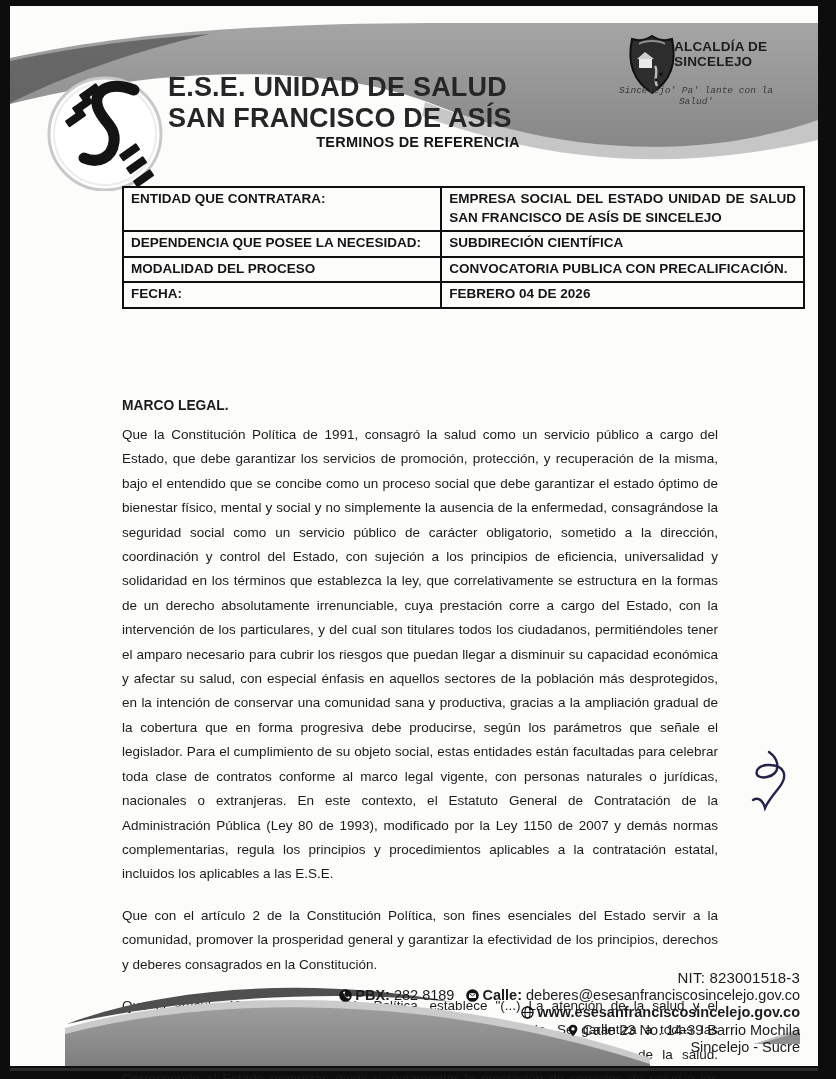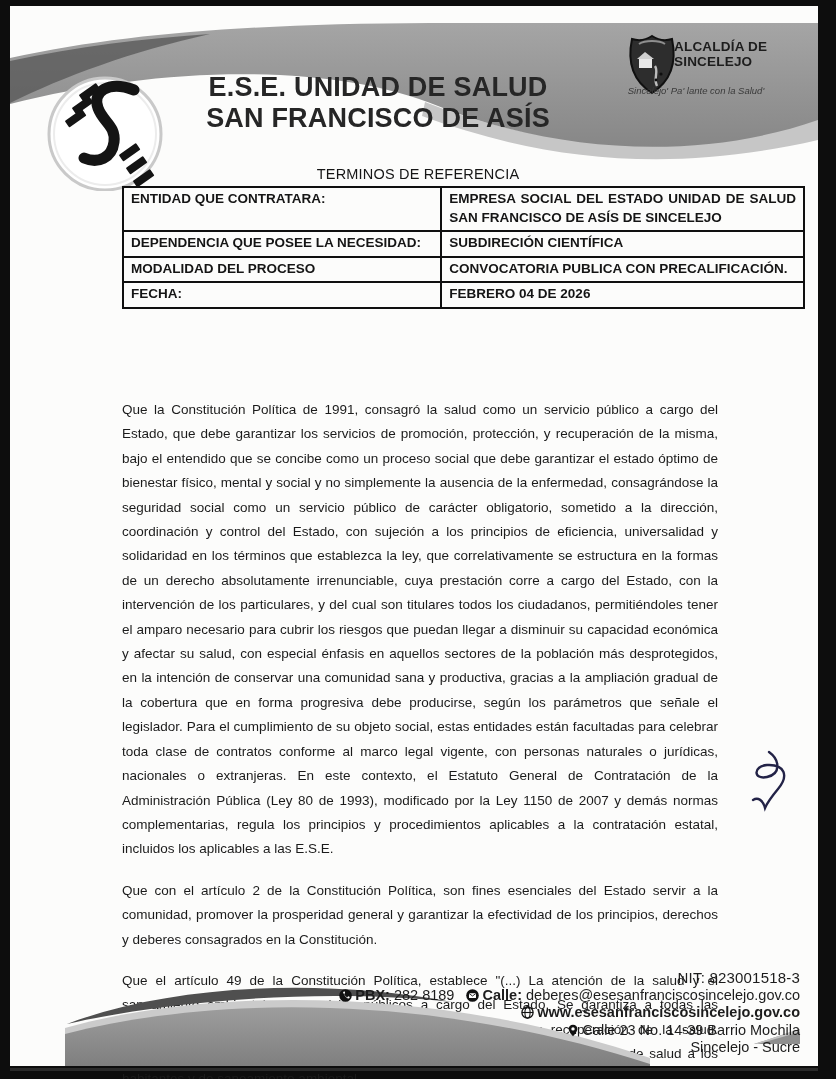--- a/index.html
+++ b/index.html
@@ -4,28 +4,28 @@
 <style>
   html,body{margin:0;padding:0;background:#141414;}
   .frame{position:relative;width:836px;height:1079px;background:#0d0d0d;overflow:hidden;
          font-family:"Liberation Sans",sans-serif;}
   .page{position:absolute;left:10px;top:6px;width:808px;height:1060px;background:#fcfcfb;}
   .page::after{content:"";position:absolute;left:0;right:0;bottom:-5px;height:3px;background:#2a2a2a;}
 
   
   .header-art{position:absolute;left:0;top:0;width:808px;height:185px;}
   .org-name{position:absolute;left:158px;top:66px;width:420px;color:#262626;
-            font-weight:bold;font-size:27px;line-height:31px;letter-spacing:.2px;text-align:center;}
+            font-weight:bold;font-size:27px;line-height:31px;letter-spacing:.2px;}
   .alcaldia{position:absolute;left:664px;top:34px;width:130px;color:#1d1d1d;
             font-weight:bold;font-size:13.5px;line-height:14.5px;letter-spacing:.2px;}
   .slogan{position:absolute;left:596px;top:79px;width:180px;text-align:center;
-          font-style:italic;font-size:9.5px;color:#3a3a3a;}
+          font-style:italic;font-size:9.5px;color:#3a3a3a;font-family:Liberation Mono, monospace;}
 
-  .doc-title{position:absolute;left:110px;top:160px;width:596px;text-align:center;
-             font-weight:normal;font-size:14.5px;color:#161616;letter-spacing:.2px;}
+  .doc-title{position:absolute;left:110px;top:128px;width:596px;text-align:center;
+             font-weight:bold;font-size:14.5px;color:#161616;letter-spacing:.2px;}
 
   
   .ref-table{position:absolute;left:112px;top:180px;width:683px;border-collapse:collapse;}
   .ref-table td{border:2px solid #0f0f0f;font-weight:bold;font-size:13.5px;line-height:18.5px;
                 color:#151515;padding:2px 7px 3px 7px;vertical-align:top;text-align:justify;}
   .ref-table td.c1{width:264px;}
   .ref-table td.c2{width:303px;}
 
   
   .legal{position:absolute;left:112px;top:392px;width:596px;color:#1b1b1b;}
@@ -121,20 +121,21 @@
         <td class="c2">CONVOCATORIA PUBLICA CON PRECALIFICACIÓN.</td>
       </tr>
       <tr>
         <td class="c1">FECHA:</td>
         <td class="c2">FEBRERO 04 DE 2026</td>
       </tr>
     </tbody>
       </table>
 
     <div class="legal">
+      <div class="legal-heading">MARCO LEGAL.</div>
       <p>Que la Constitución Política de 1991, consagró la salud como un servicio público a cargo del Estado, que debe garantizar los servicios de promoción, protección, y recuperación de la misma, bajo el entendido que se concibe como un proceso social que debe garantizar el estado óptimo de bienestar físico, mental y social y no simplemente la ausencia de la enfermedad, consagrándose la seguridad social como un servicio público de carácter obligatorio, sometido a la dirección, coordinación y control del Estado, con sujeción a los principios de eficiencia, universalidad y solidaridad en los términos que establezca la ley, que correlativamente se estructura en la formas de un derecho absolutamente irrenunciable, cuya prestación corre a cargo del Estado, con la intervención de los particulares, y del cual son titulares todos los ciudadanos, permitiéndoles tener el amparo necesario para cubrir los riesgos que puedan llegar a disminuir su capacidad económica y afectar su salud, con especial énfasis en aquellos sectores de la población más desprotegidos, en la intención de conservar una comunidad sana y productiva, gracias a la ampliación gradual de la cobertura que en forma progresiva debe producirse, según los parámetros que señale el legislador. Para el cumplimiento de su objeto social, estas entidades están facultadas para celebrar toda clase de contratos conforme al marco legal vigente, con personas naturales o jurídicas, nacionales o extranjeras. En este contexto, el Estatuto General de Contratación de la Administración Pública (Ley 80 de 1993), modificado por la Ley 1150 de 2007 y demás normas complementarias, regula los principios y procedimientos aplicables a la contratación estatal, incluidos los aplicables a las E.S.E.</p>
       <p>Que con el artículo 2 de la Constitución Política, son fines esenciales del Estado servir a la comunidad, promover la prosperidad general y garantizar la efectividad de los principios, derechos y deberes consagrados en la Constitución.</p>
       <p>Que el artículo 49 de la Constitución Política, establece "(...) La atención de la salud y el saneamiento ambiental son servicios públicos a cargo del Estado. Se garantiza a todas las personas el acceso a los servicios de promoción, protección y recuperación de la salud. Corresponde al Estado organizar, dirigir y reglamentar la prestación de servicios de salud a los habitantes y de saneamiento ambiental</p>
     </div>
 
     <svg class="pen-mark" viewBox="0 0 58 70">
       <path d="M 24,4 C 35,12 36,26 22,29 C 8,32 8,18 22,17 C 40,16 44,28 33,41 C 28,47 23,53 20,60 C 18,52 13,49 8,52" fill="none" stroke="#232347" stroke-width="2.4" stroke-linecap="round"></path>
     </svg>
 
     <svg class="footer-art" viewBox="0 0 632 84">

